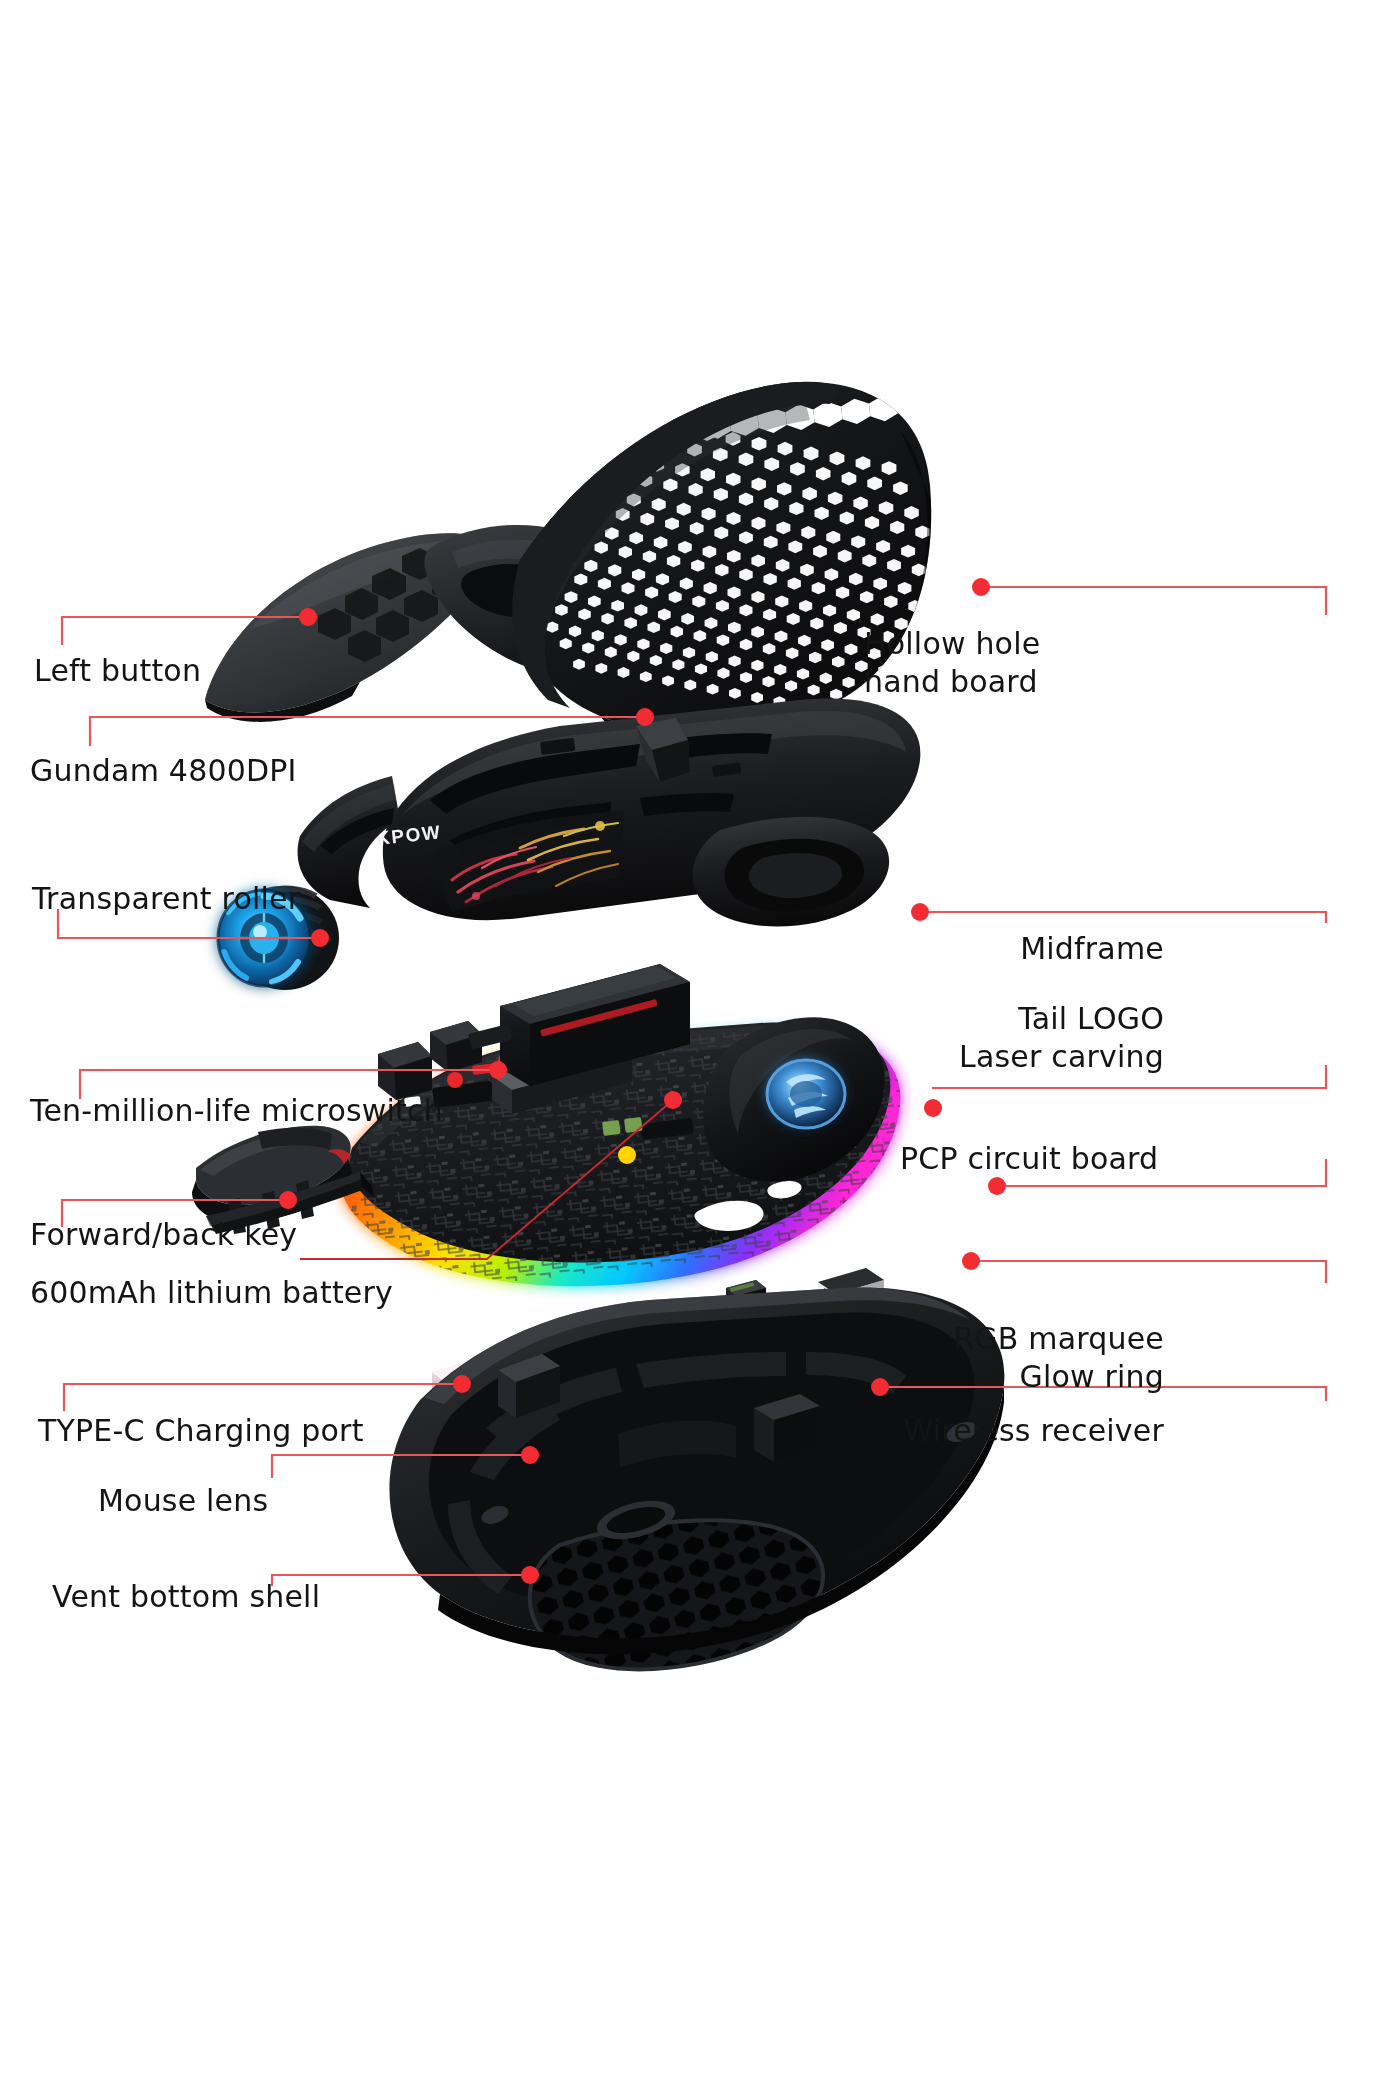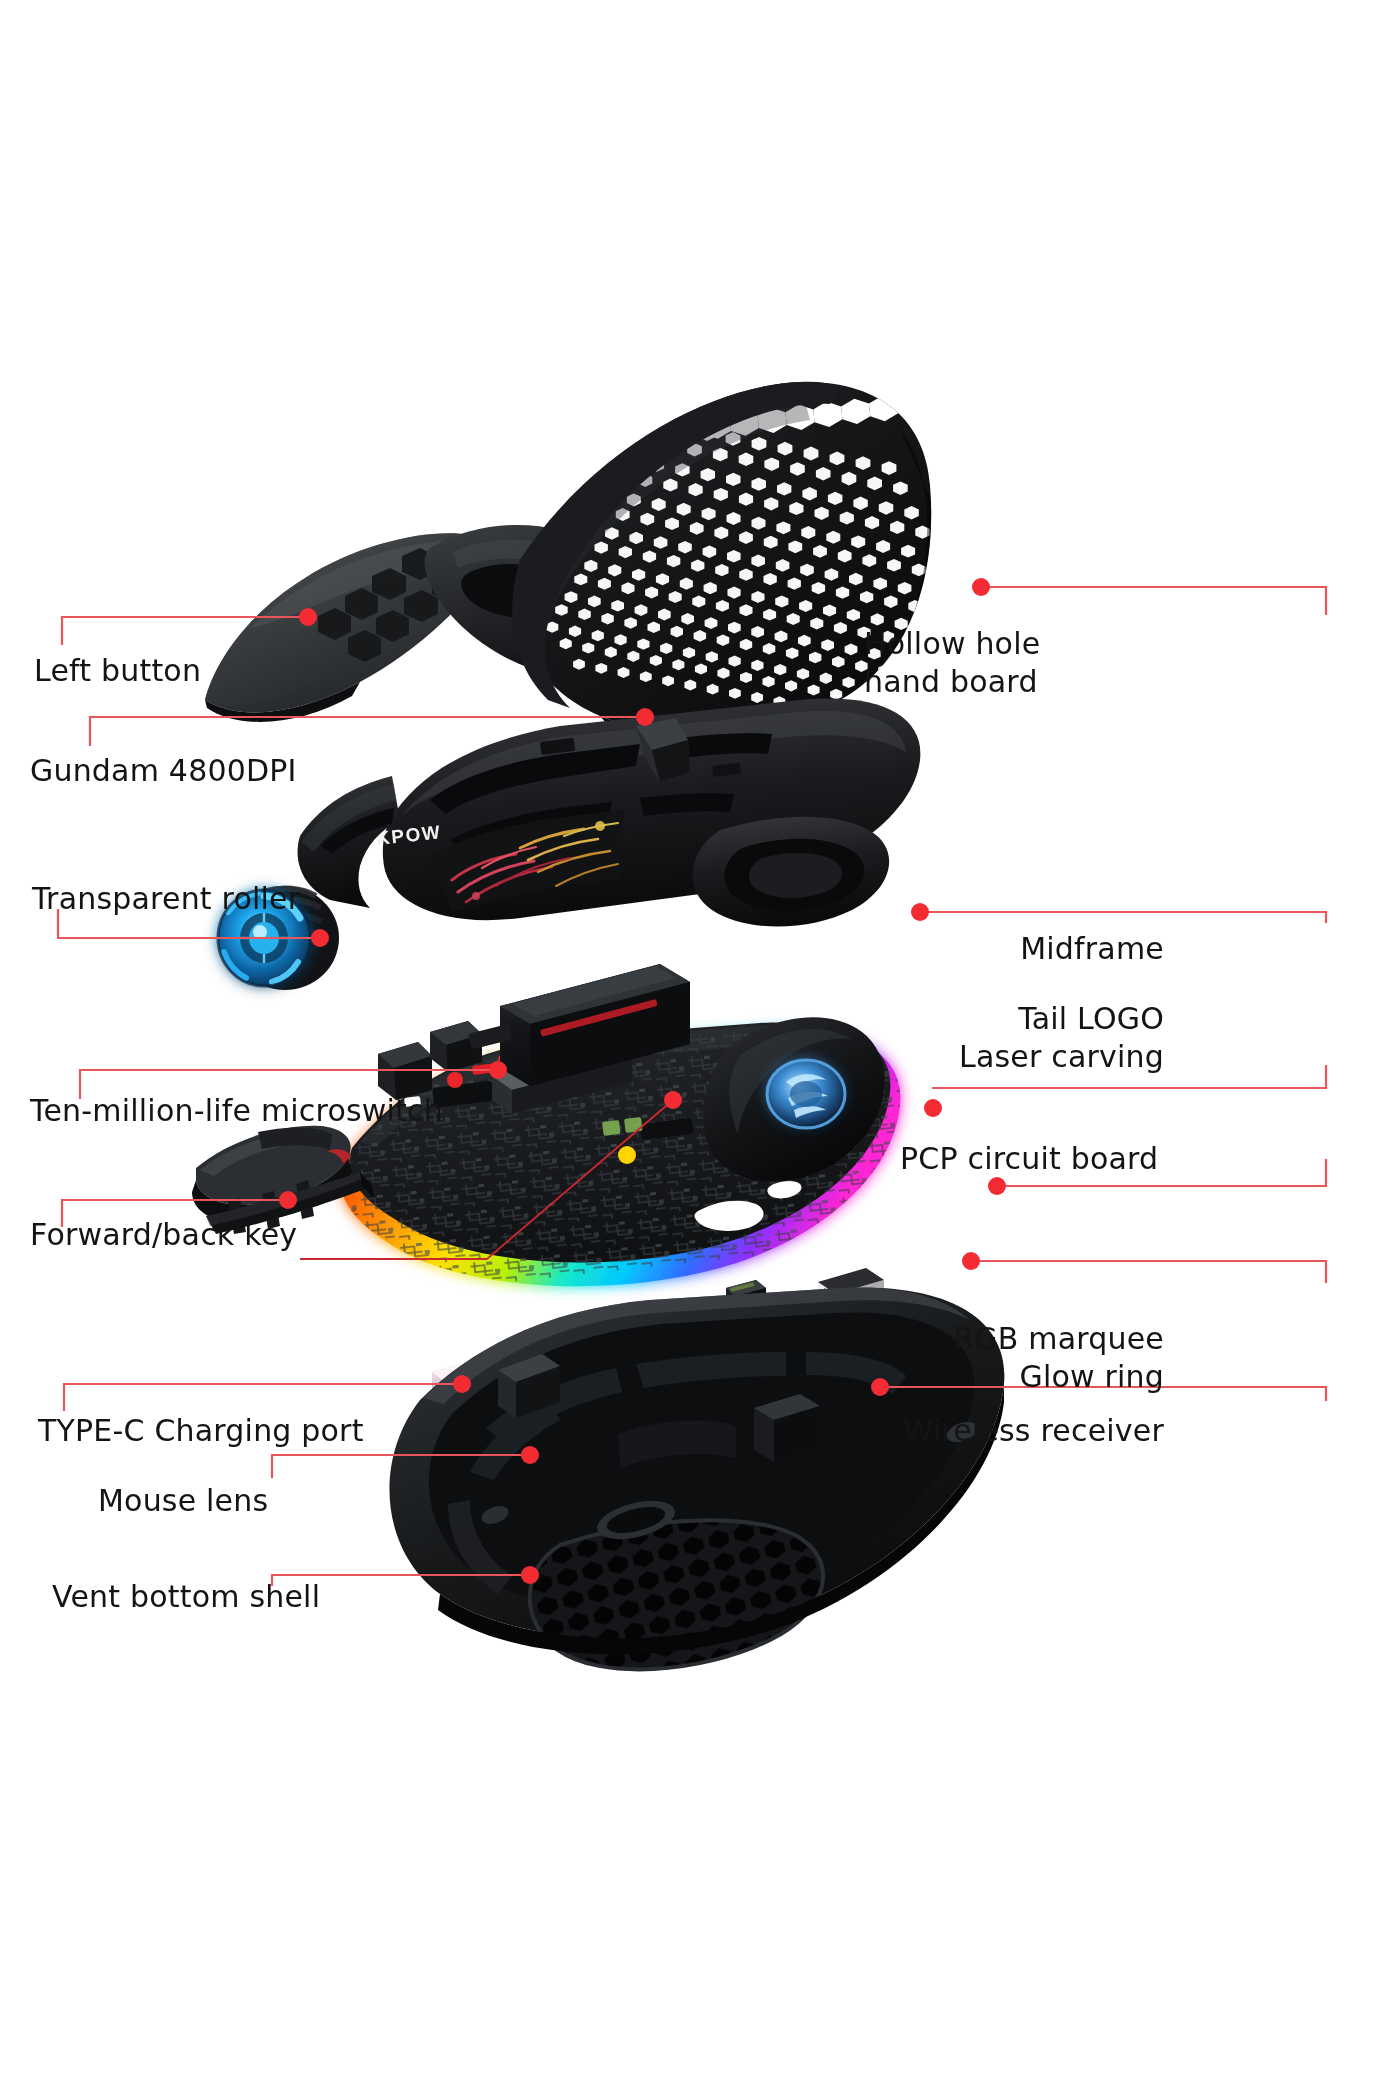--- a/index.html
+++ b/index.html
@@ -853,20 +853,21 @@
 
   <div class="lbl l" style="left:30px;top:1092px;">Ten-million-life microswitch</div>
 
   <div class="lbl r" style="left:864px;top:1000px;width:300px;">Tail LOGO
 Laser carving</div>
 
   <div class="lbl l" style="left:900px;top:1140px;width:264px;">PCP circuit board</div>
 
   <div class="lbl l" style="left:30px;top:1216px;">Forward/back key</div>
 
+  <div class="lbl l" style="left:30px;top:1274px;">600mAh lithium battery</div>
 
   <div class="lbl r" style="left:864px;top:1288px;width:300px;margin-top:32px;">RGB marquee
 Glow ring</div>
 
   <div class="lbl r" style="left:884px;top:1412px;width:280px;">Wireless receiver</div>
 
   <div class="lbl l" style="left:38px;top:1412px;">TYPE-C Charging port</div>
 
   <div class="lbl l" style="left:98px;top:1482px;">Mouse lens</div>
 

